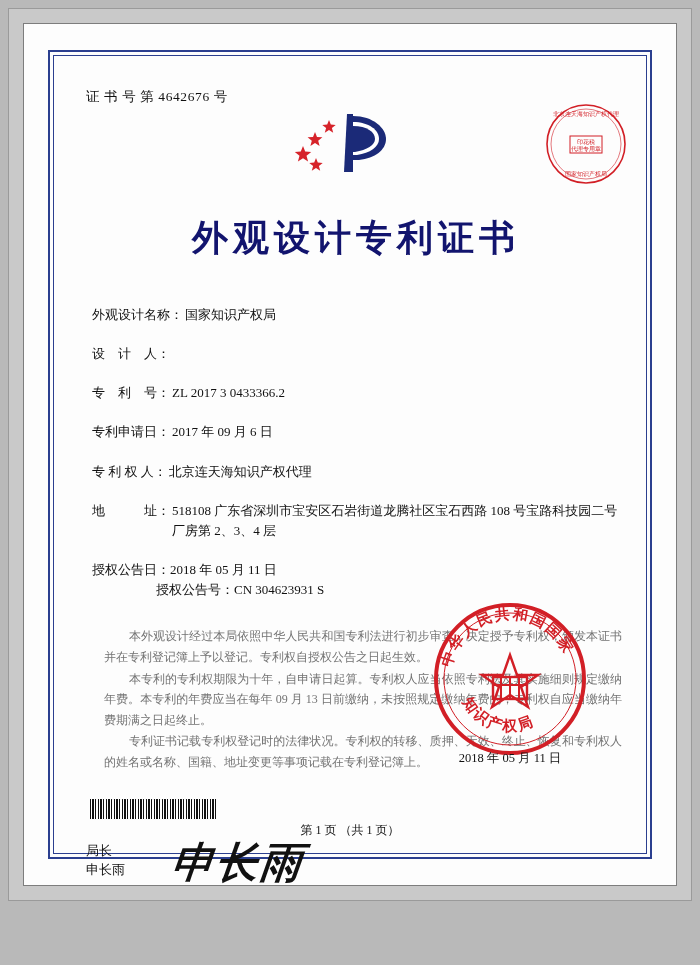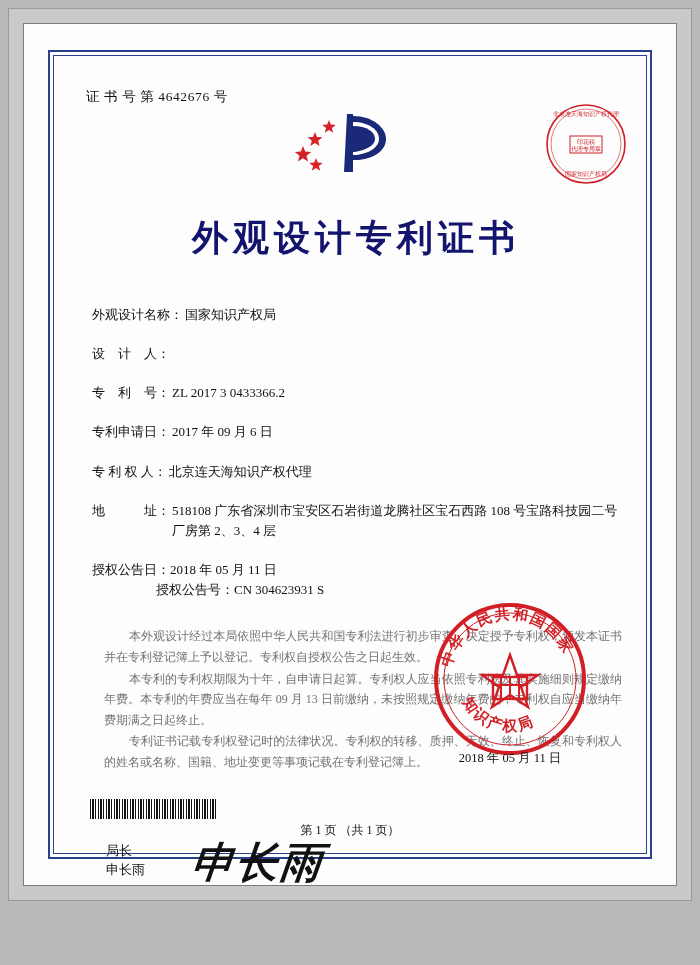--- a/index.html
+++ b/index.html
@@ -172,21 +172,21 @@
       #fff 4px, #fff 5px,
       #111 5px, #111 6px,
       #fff 6px, #fff 8px
     );
   }
 
   
   .sign-block {
     position: relative;
     margin-top: 22px;
-    margin-left: 20px;
+    margin-left: 0;
     height: 76px;
   }
   .sign-label {
     font-size: 13px;
     color: #111;
     line-height: 1.5;
   }
   .sign-script {
     position: absolute;
     left: 86px;

